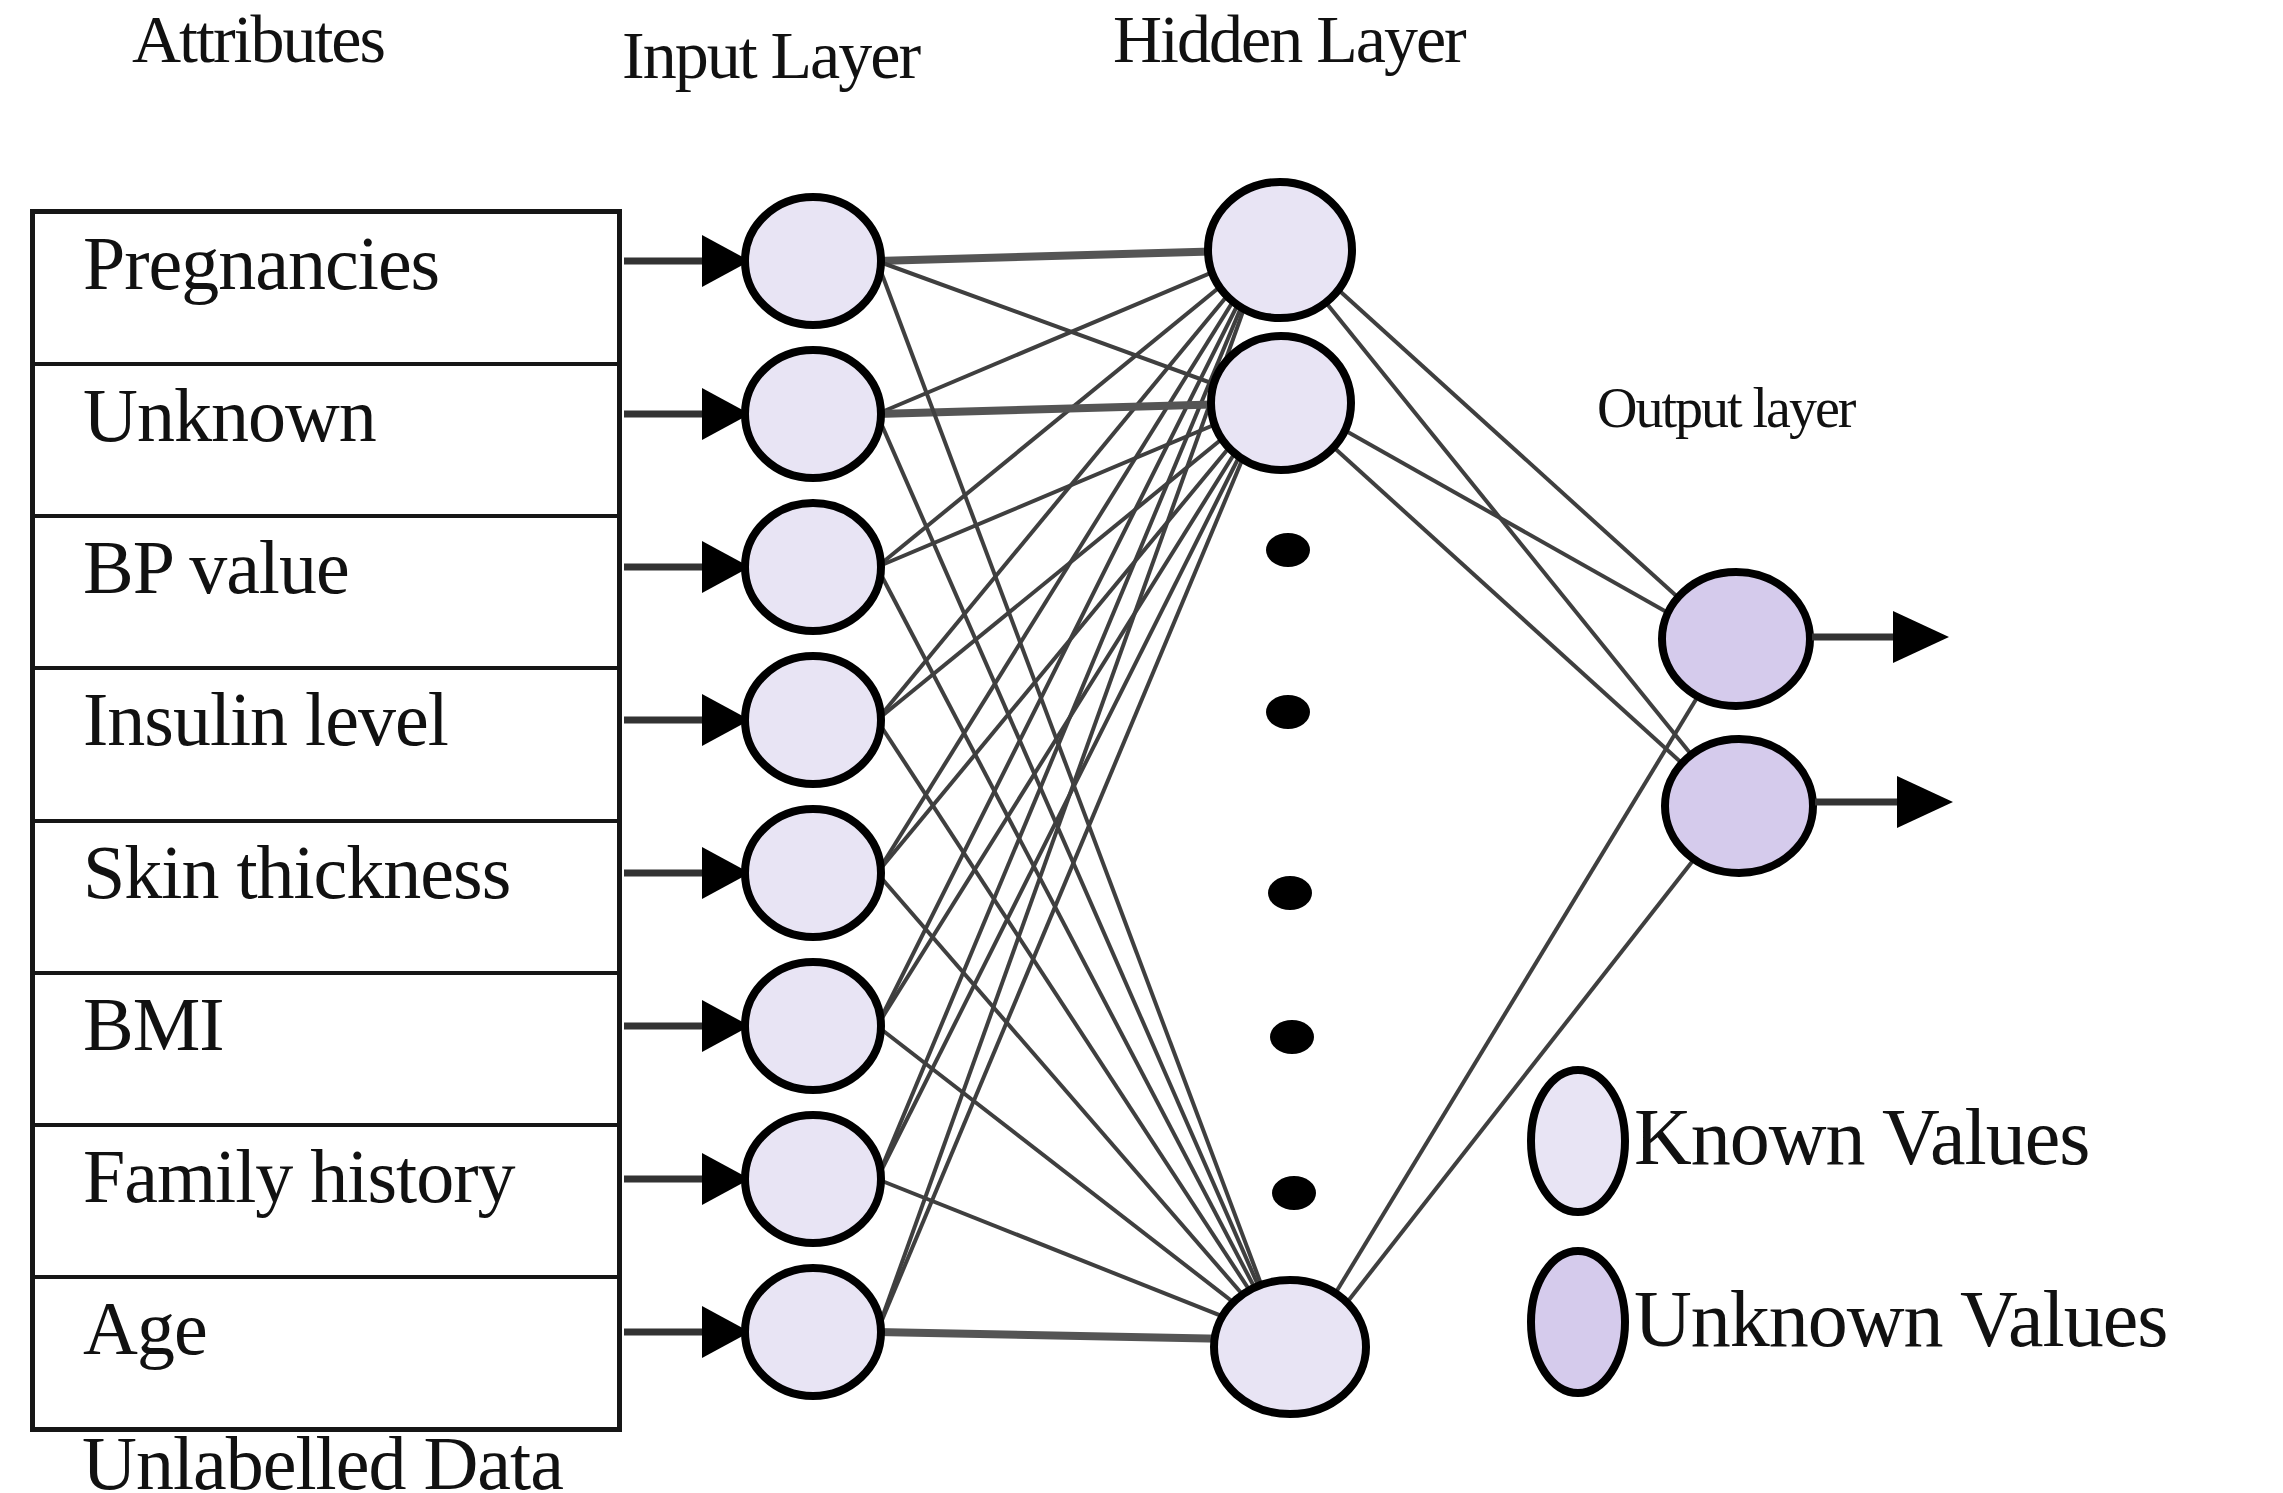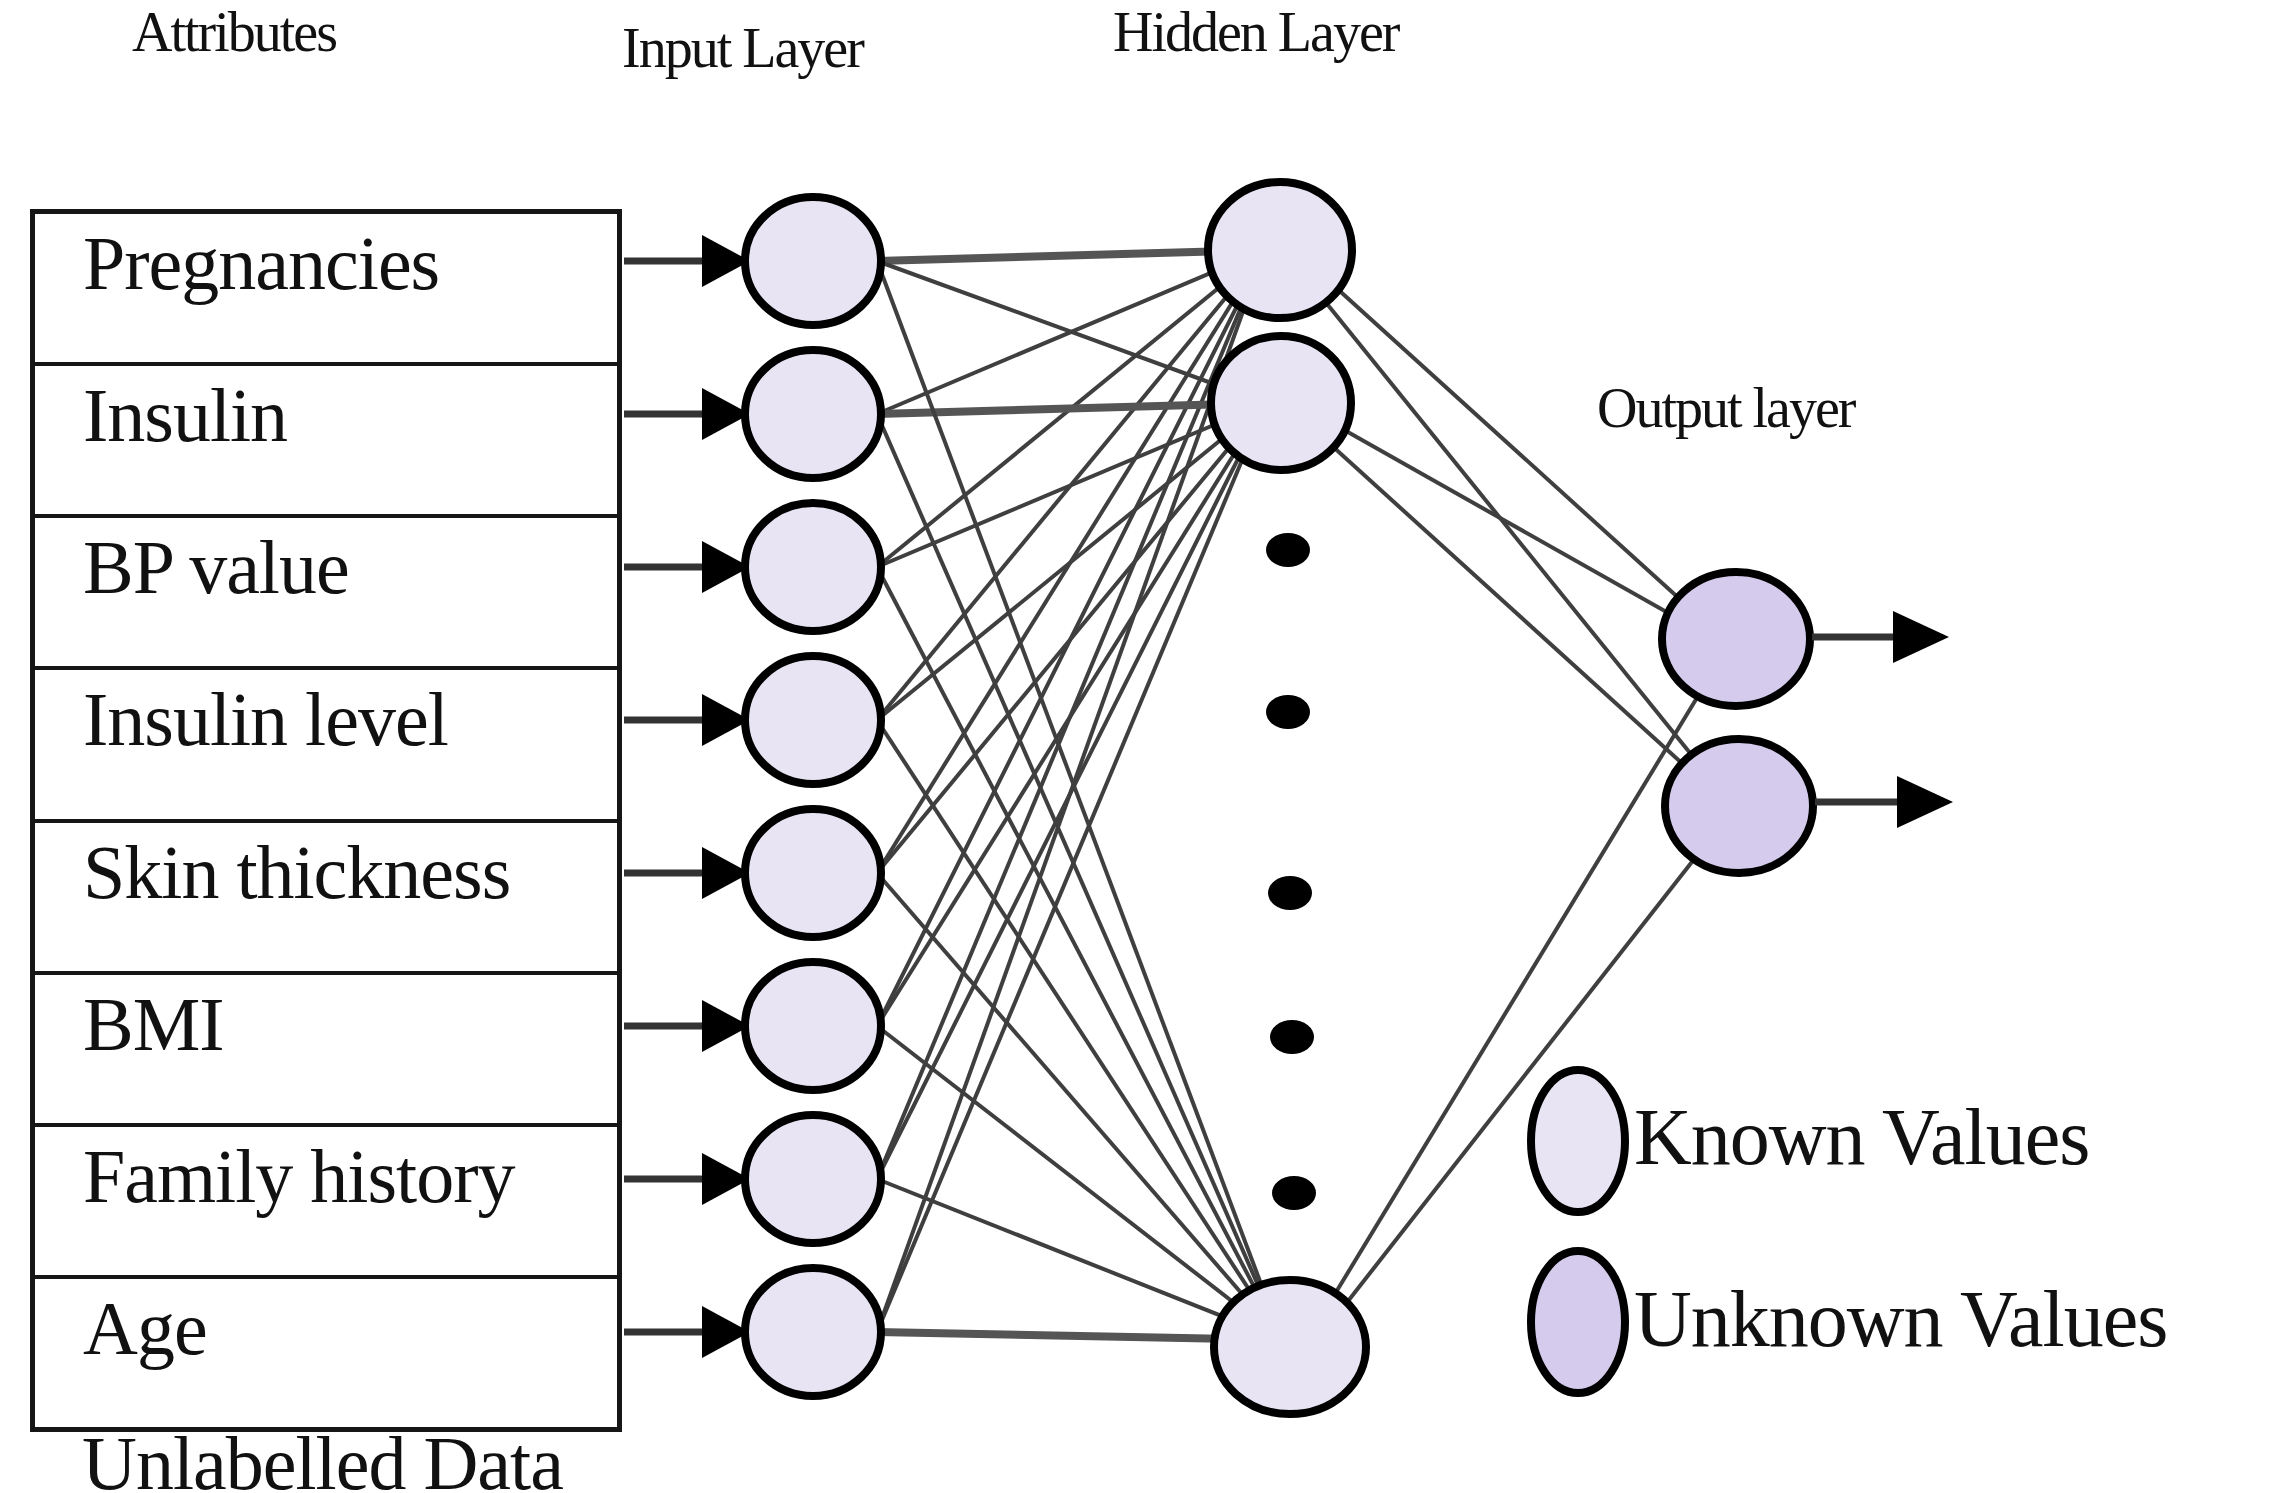--- a/index.html
+++ b/index.html
@@ -5,21 +5,21 @@
   html,body{margin:0;padding:0;background:#ffffff;}
   #canvas{
     position:relative;
     width:2283px;height:1493px;
     background:#ffffff;
     font-family:"Liberation Serif","DejaVu Serif",serif;
     color:#111111;
     overflow:hidden;
   }
   .txt{position:absolute;white-space:nowrap;color:#111111;}
-  .hdr{font-size:56px;letter-spacing:-2px;}
+  .hdr{font-size:68px;letter-spacing:-2px;}
   .lbl{font-size:76px;letter-spacing:-1px;}
   .legend-lbl{font-size:80px;letter-spacing:-1px;}
   #attr-table{
     position:absolute;left:30px;top:209px;width:592px;height:1223px;
     border:5px solid #161616;box-sizing:border-box;
     display:flex;flex-direction:column;
   }
   .trow{
     flex:1 1 0;
     border-bottom:4px solid #161616;
@@ -40,21 +40,21 @@
 
 <div id="canvas">
 
   <div class="txt hdr" style="left:132px;top:0px;">Attributes</div>
   <div class="txt hdr" style="left:622px;top:16px;">Input Layer</div>
   <div class="txt hdr" style="left:1113px;top:0px;">Hidden Layer</div>
   <div class="txt hdr" style="left:1597px;top:376px;font-size:56px;">Output layer</div>
 
   <div id="attr-table">
     <div class="trow lbl"><span>Pregnancies</span></div>
-    <div class="trow lbl"><span>Insulin</span></div>
+    <div class="trow lbl"><span>Unknown</span></div>
     <div class="trow lbl"><span>BP value</span></div>
     <div class="trow lbl"><span>Insulin level</span></div>
     <div class="trow lbl"><span>Skin thickness</span></div>
     <div class="trow lbl"><span>BMI</span></div>
     <div class="trow lbl"><span>Family history</span></div>
     <div class="trow lbl"><span>Age</span></div>
   </div>
   <div class="txt lbl" style="left:82px;top:1420px;">Unlabelled Data</div>
 
   <div class="txt legend-lbl" style="left:1634px;top:1092px;">Known Values</div>

